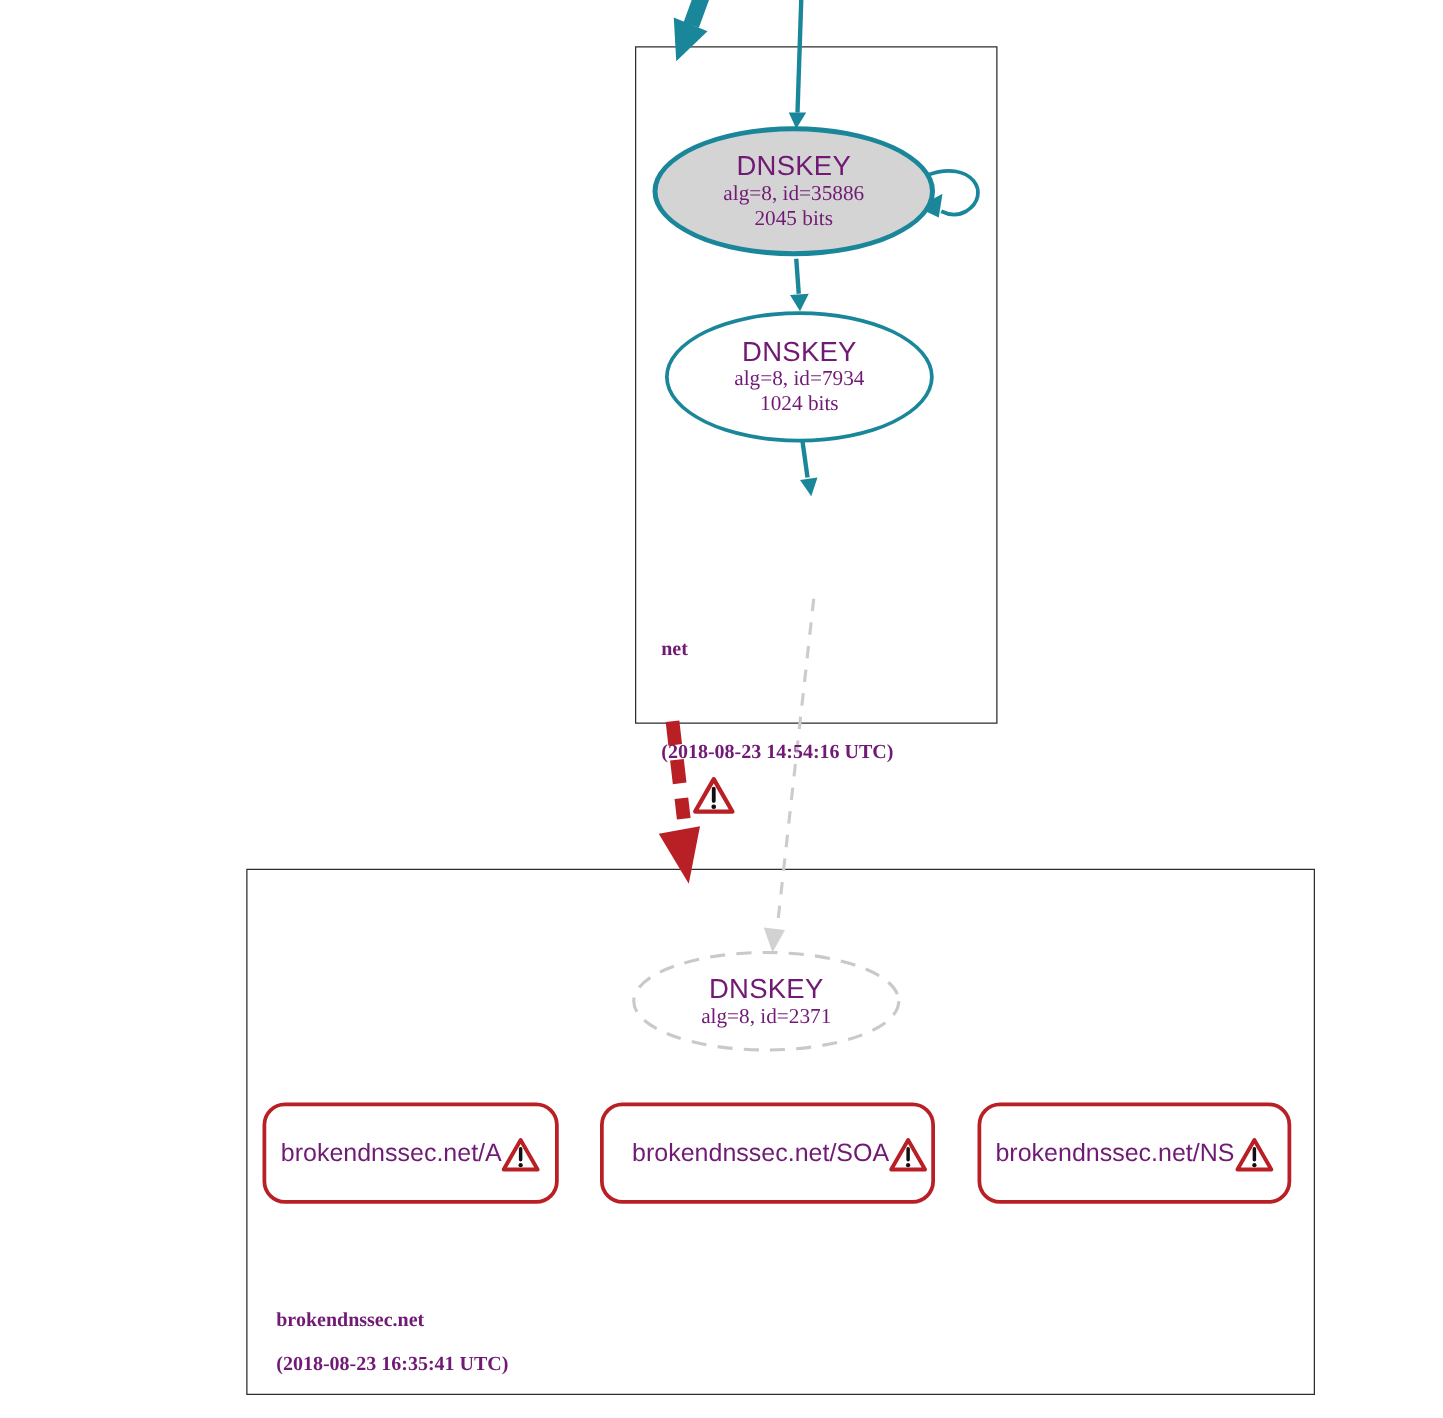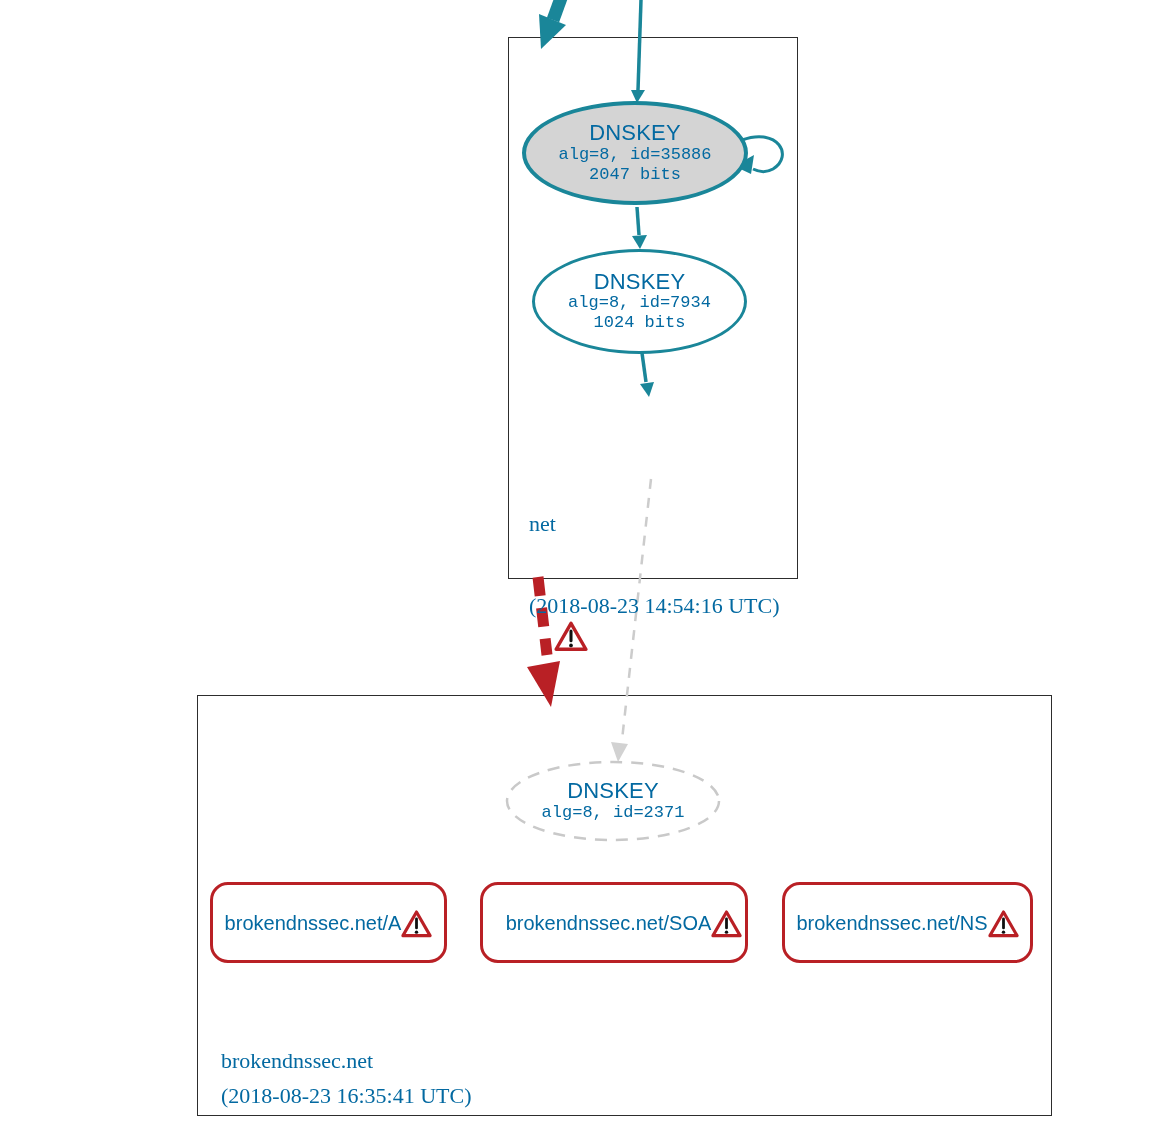--- a/index.html
+++ b/index.html
@@ -1,37 +1,37 @@
 <!DOCTYPE html>
 <html><head>
 <meta charset="utf-8">
 <style>
   html,body{margin:0;padding:0;background:#ffffff;}
   .canvas{position:relative;width:1154px;height:1134px;background:#ffffff;overflow:hidden;
-          font-family:"Liberation Sans",sans-serif;color:#0369a1;}
+          font-family:"Liberation Sans",sans-serif;color:#701a75;}
   .zone{position:absolute;border:1.5px solid #2d2d2d;background:transparent;z-index:1;}
   .edges{position:absolute;left:0;top:0;z-index:2;}
   .node{position:absolute;z-index:3;display:flex;flex-direction:column;align-items:center;
         justify-content:center;text-align:center;box-sizing:border-box;}
   .ellipse{border-radius:50%;}
   .node-title{font-size:22px;line-height:1.05;letter-spacing:.2px;}
-  .node-meta{font-family:Liberation Mono, monospace;font-size:17px;line-height:1.18;}
+  .node-meta{font-family:Liberation Serif, serif;font-size:17px;line-height:1.18;}
   .ksk{left:522px;top:101px;width:226px;height:104px;border:4px solid #1a8699;background:#d4d4d4;}
   .zsk{left:532px;top:249px;width:215px;height:105px;border:3.5px solid #1a8699;background:#fff;}
   .ds{left:562px;top:399px;width:185px;height:79px;border:3.5px solid #1a8699;background:#fff;}
   .broken-key{left:507px;top:763px;width:212px;height:76px;background:transparent;}
   .rrset{position:absolute;top:882px;height:81px;z-index:3;border:3.5px solid #b92025;
          border-radius:18px;background:#fff;display:flex;flex-direction:row;align-items:center;
          justify-content:center;gap:0px;box-sizing:border-box;padding-top:2px;}
   .rrset-label{font-size:20px;}
   .rrset-a{left:210px;width:237px;}
   .rrset-soa{left:480px;width:268px;padding-left:20px;}
   .rrset-ns{left:782px;width:251px;}
   .zone-label,.zone-ts{position:absolute;z-index:3;font-family:"Liberation Serif",serif;
-         font-size:22px;white-space:nowrap;}
+         font-size:16px;white-space:nowrap;font-weight:bold;}
   .warn{display:block;}
   .warn-float{position:absolute;left:554px;top:621px;z-index:4;}
 </style>
 </head>
 <body>
 
 <div class="canvas">
 
   <div class="zone" style="left:508px;top:37px;width:288px;height:540px;"></div>
   <div class="zone" style="left:197px;top:695px;width:853px;height:419px;"></div>
@@ -80,21 +80,21 @@
     <svg class="warn" width="34" height="31" viewBox="0 0 40 36">
       <path d="M20 2.5 L37.5 33 L2.5 33 Z" fill="#ffffff" stroke="#b92025" stroke-width="4" stroke-linejoin="round"></path>
       <line x1="20" y1="11.5" x2="20" y2="23" stroke="#101010" stroke-width="3.6" stroke-linecap="round"></line>
       <circle cx="20" cy="28.5" r="2.2" fill="#101010"></circle>
     </svg>
   </span>
 
   <div class="node ellipse ksk">
     <div class="node-title">DNSKEY</div>
     <div class="node-meta">alg=8, id=35886</div>
-    <div class="node-meta">2047 bits</div>
+    <div class="node-meta">2045 bits</div>
   </div>
 
   <div class="node ellipse zsk">
     <div class="node-title">DNSKEY</div>
     <div class="node-meta">alg=8, id=7934</div>
     <div class="node-meta">1024 bits</div>
   </div>
 
 
   <div class="zone-label" style="left:529px;top:511px;">net</div>

